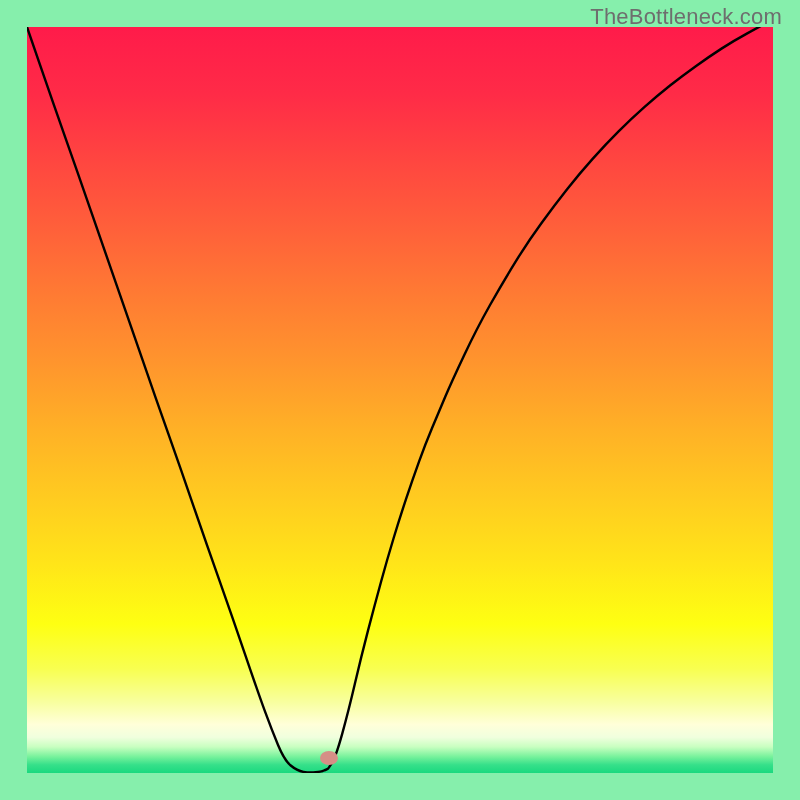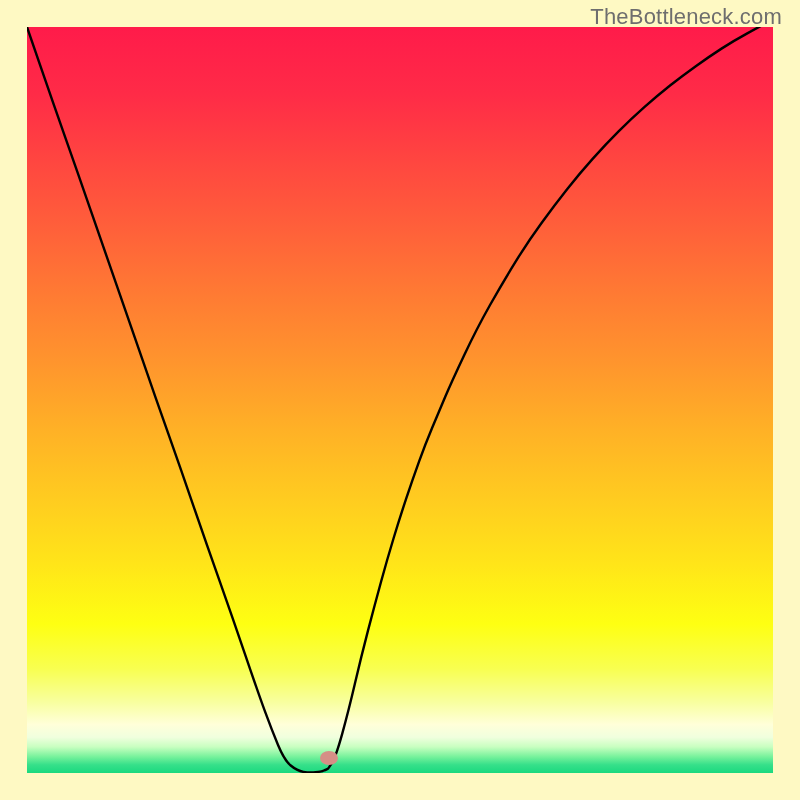--- a/index.html
+++ b/index.html
@@ -8,21 +8,21 @@
     width: 800px;
     height: 800px;
     overflow: hidden;
     background: #000;
     font-family: Arial, Helvetica, sans-serif;
   }
   .frame {
     position: relative;
     width: 800px;
     height: 800px;
-    background: #fef9c3;
+    background: #86efac;
   }
   .watermark {
     position: absolute;
     top: 4px;
     right: 18px;
     color: #6e6e6e;
     font-size: 22px;
     font-weight: 400;
     letter-spacing: 0.2px;
     user-select: none;

